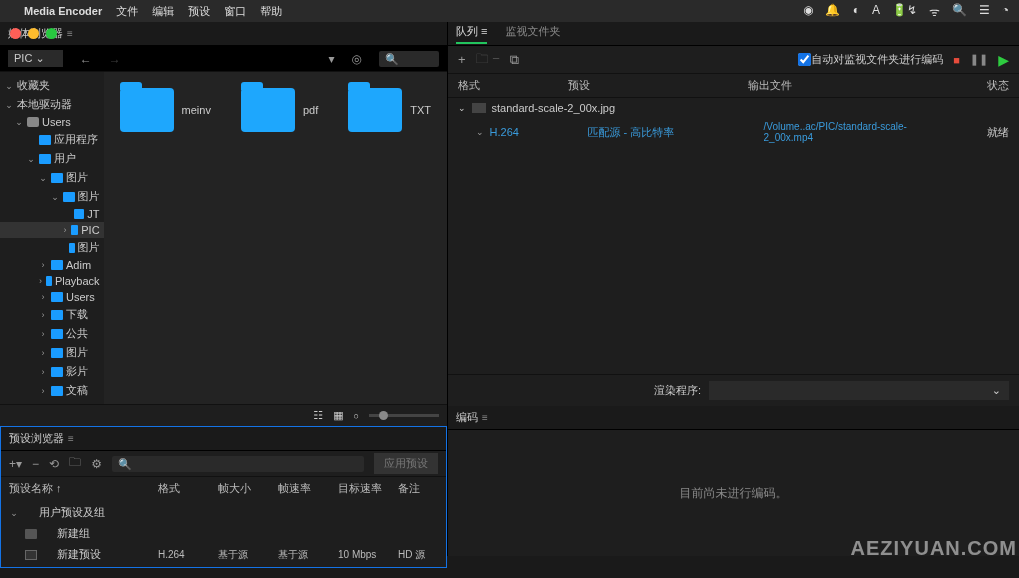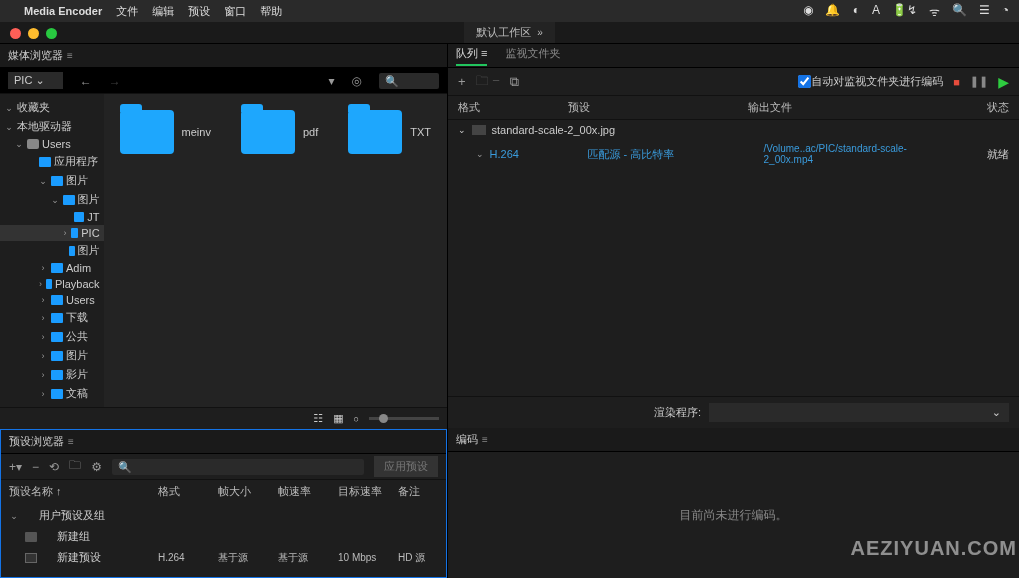--- a/index.html
+++ b/index.html
@@ -144,25 +144,20 @@
   </div>
 </div>
 
 <div class="window">
   <div class="traffic">
     <span class="tl-close"></span>
     <span class="tl-min"></span>
     <span class="tl-max"></span>
   </div>
 
-  <div class="workspace-bar">
-    <div class="workspace-tab">
-      <span>默认工作区</span>
-    </div>
-  </div>
 
   <div class="main">
 
     <div class="left-col">
 
       <div class="media-browser">
         <div class="panel-header">
           <span class="panel-title">媒体浏览器</span>
         </div>
         <div class="mb-toolbar">
@@ -188,20 +183,25 @@
                 <div class="tree-row ind-1">
                   <span class="tree-arrow open"></span>
                   <span class="tree-icon drive"></span>
                   <span class="tree-label">Users</span>
                 </div>
                 <div class="tree-row ind-2">
                   <span class="tree-arrow none"></span>
                   <span class="tree-icon"></span>
                   <span class="tree-label">应用程序</span>
                 </div>
+                <div class="tree-row ind-2">
+                  <span class="tree-arrow open"></span>
+                  <span class="tree-icon"></span>
+                  <span class="tree-label">用户</span>
+                </div>
                 <div class="tree-row ind-3">
                   <span class="tree-arrow open"></span>
                   <span class="tree-icon"></span>
                   <span class="tree-label">图片</span>
                 </div>
                 <div class="tree-row ind-4">
                   <span class="tree-arrow open"></span>
                   <span class="tree-icon"></span>
                   <span class="tree-label">图片</span>
                 </div>

